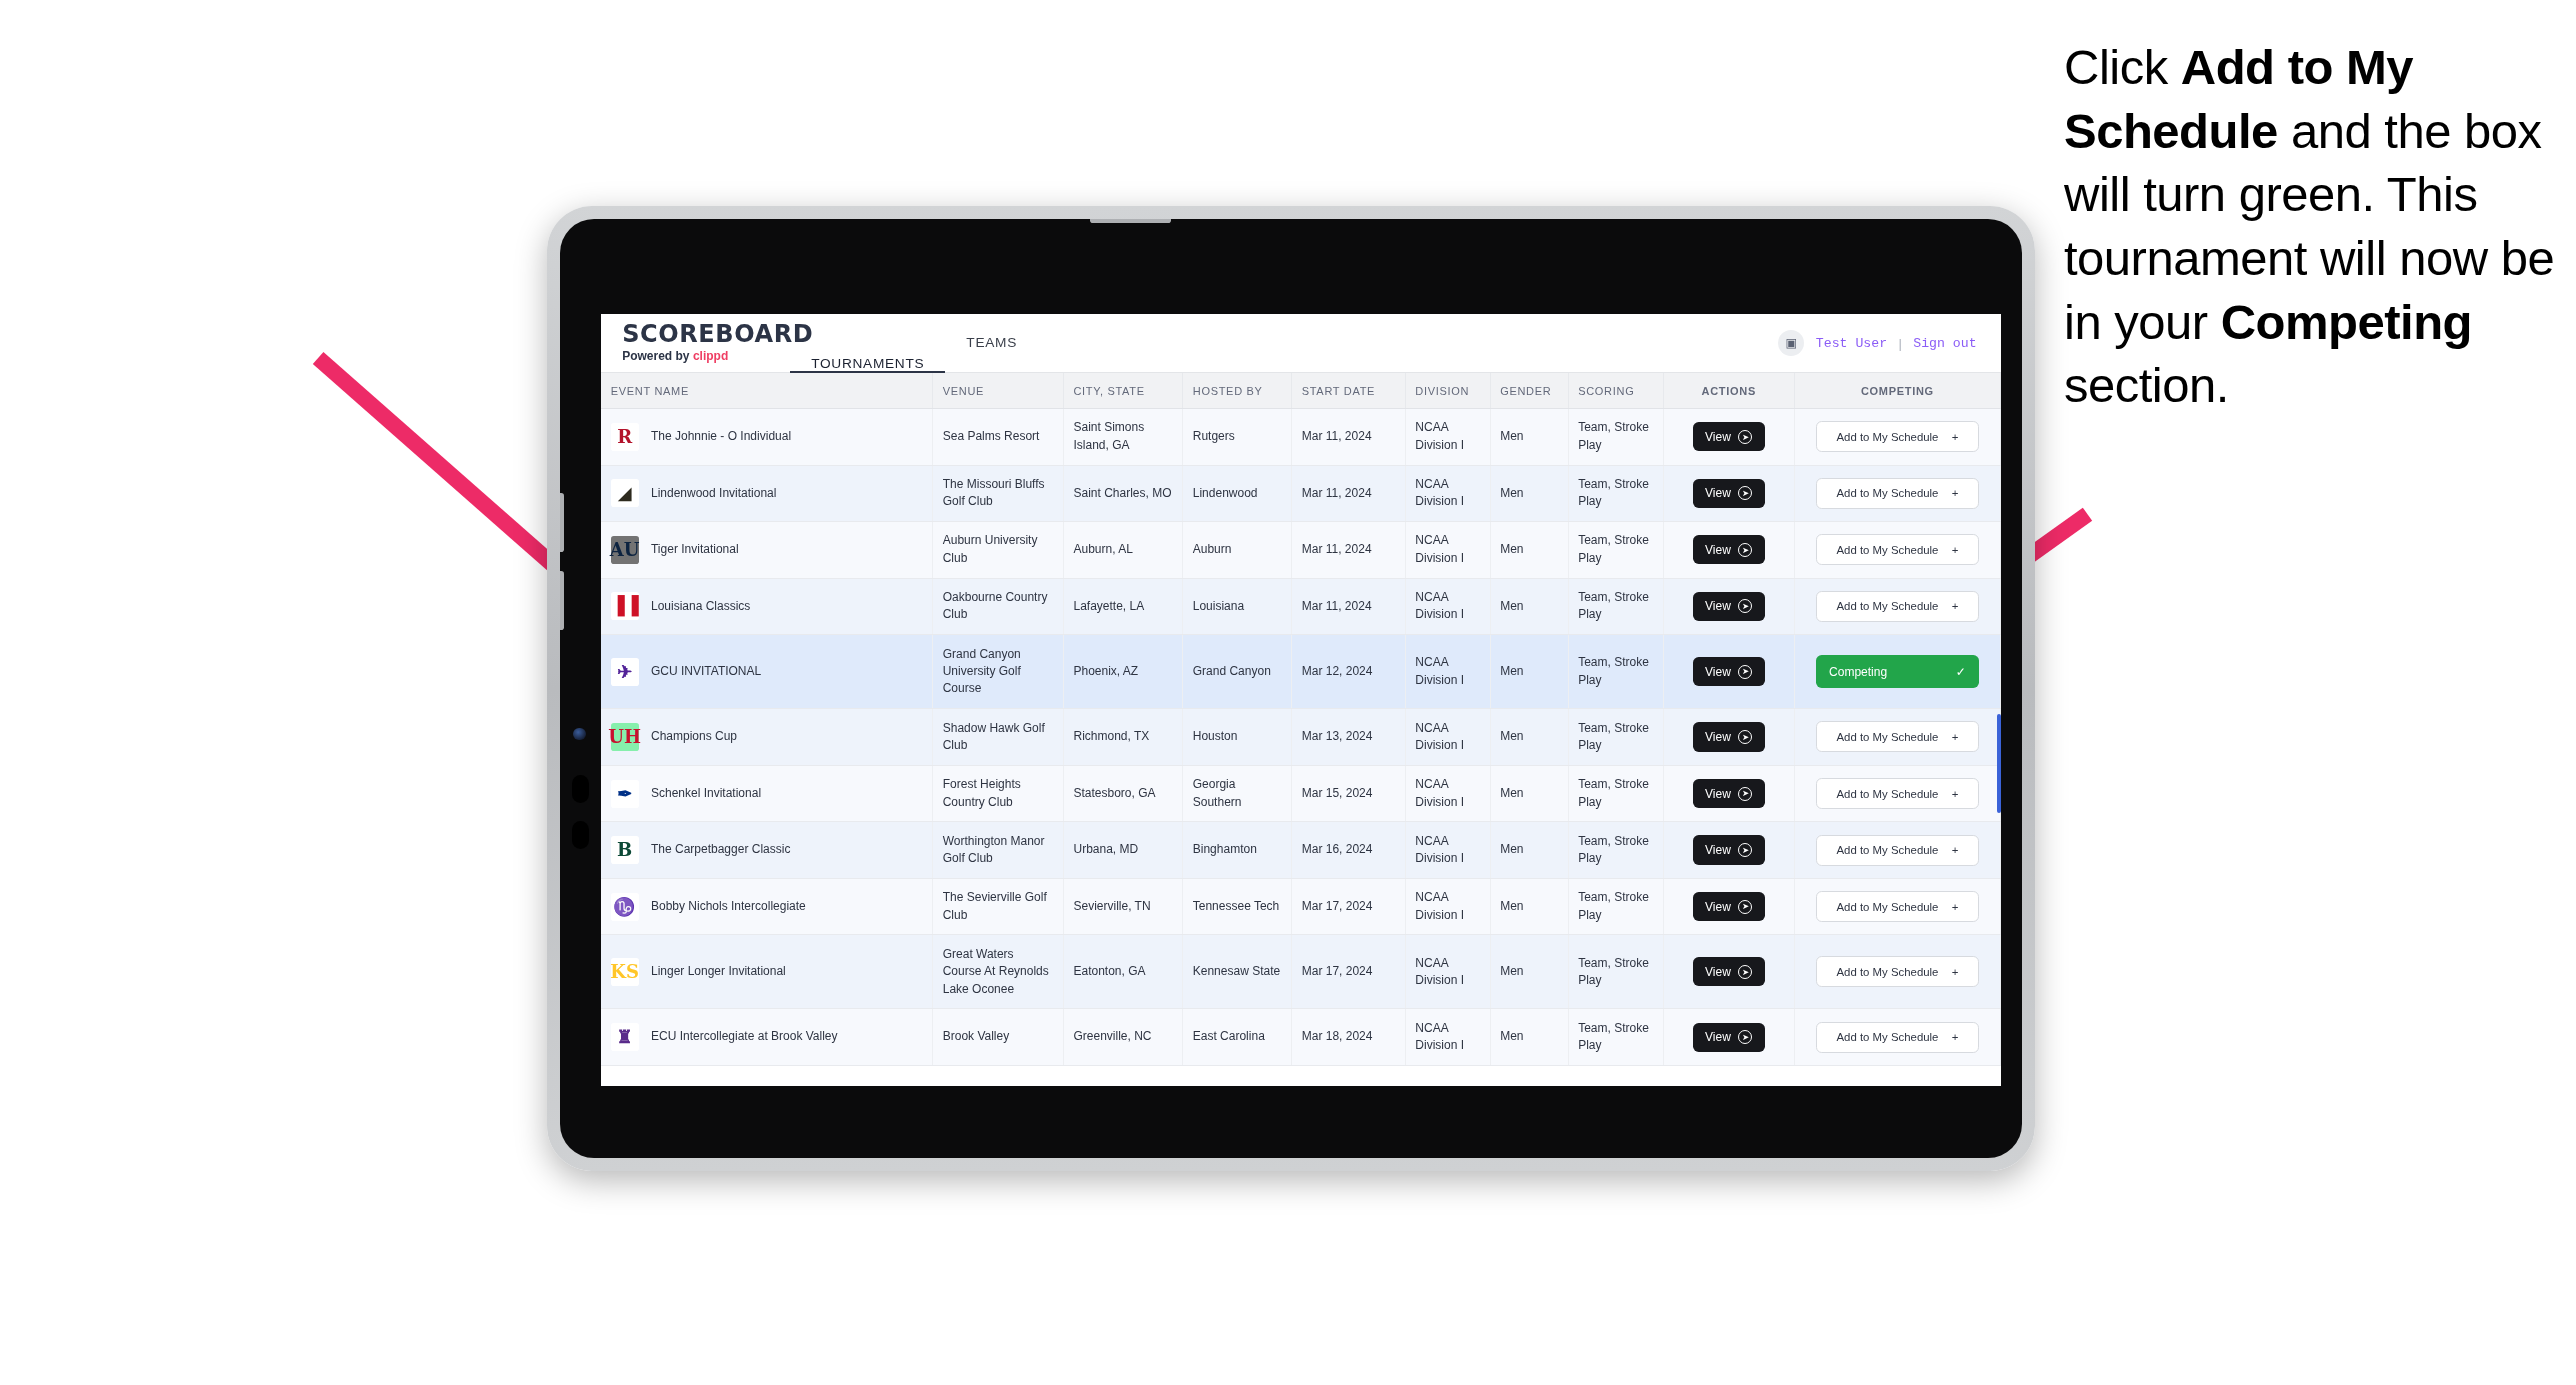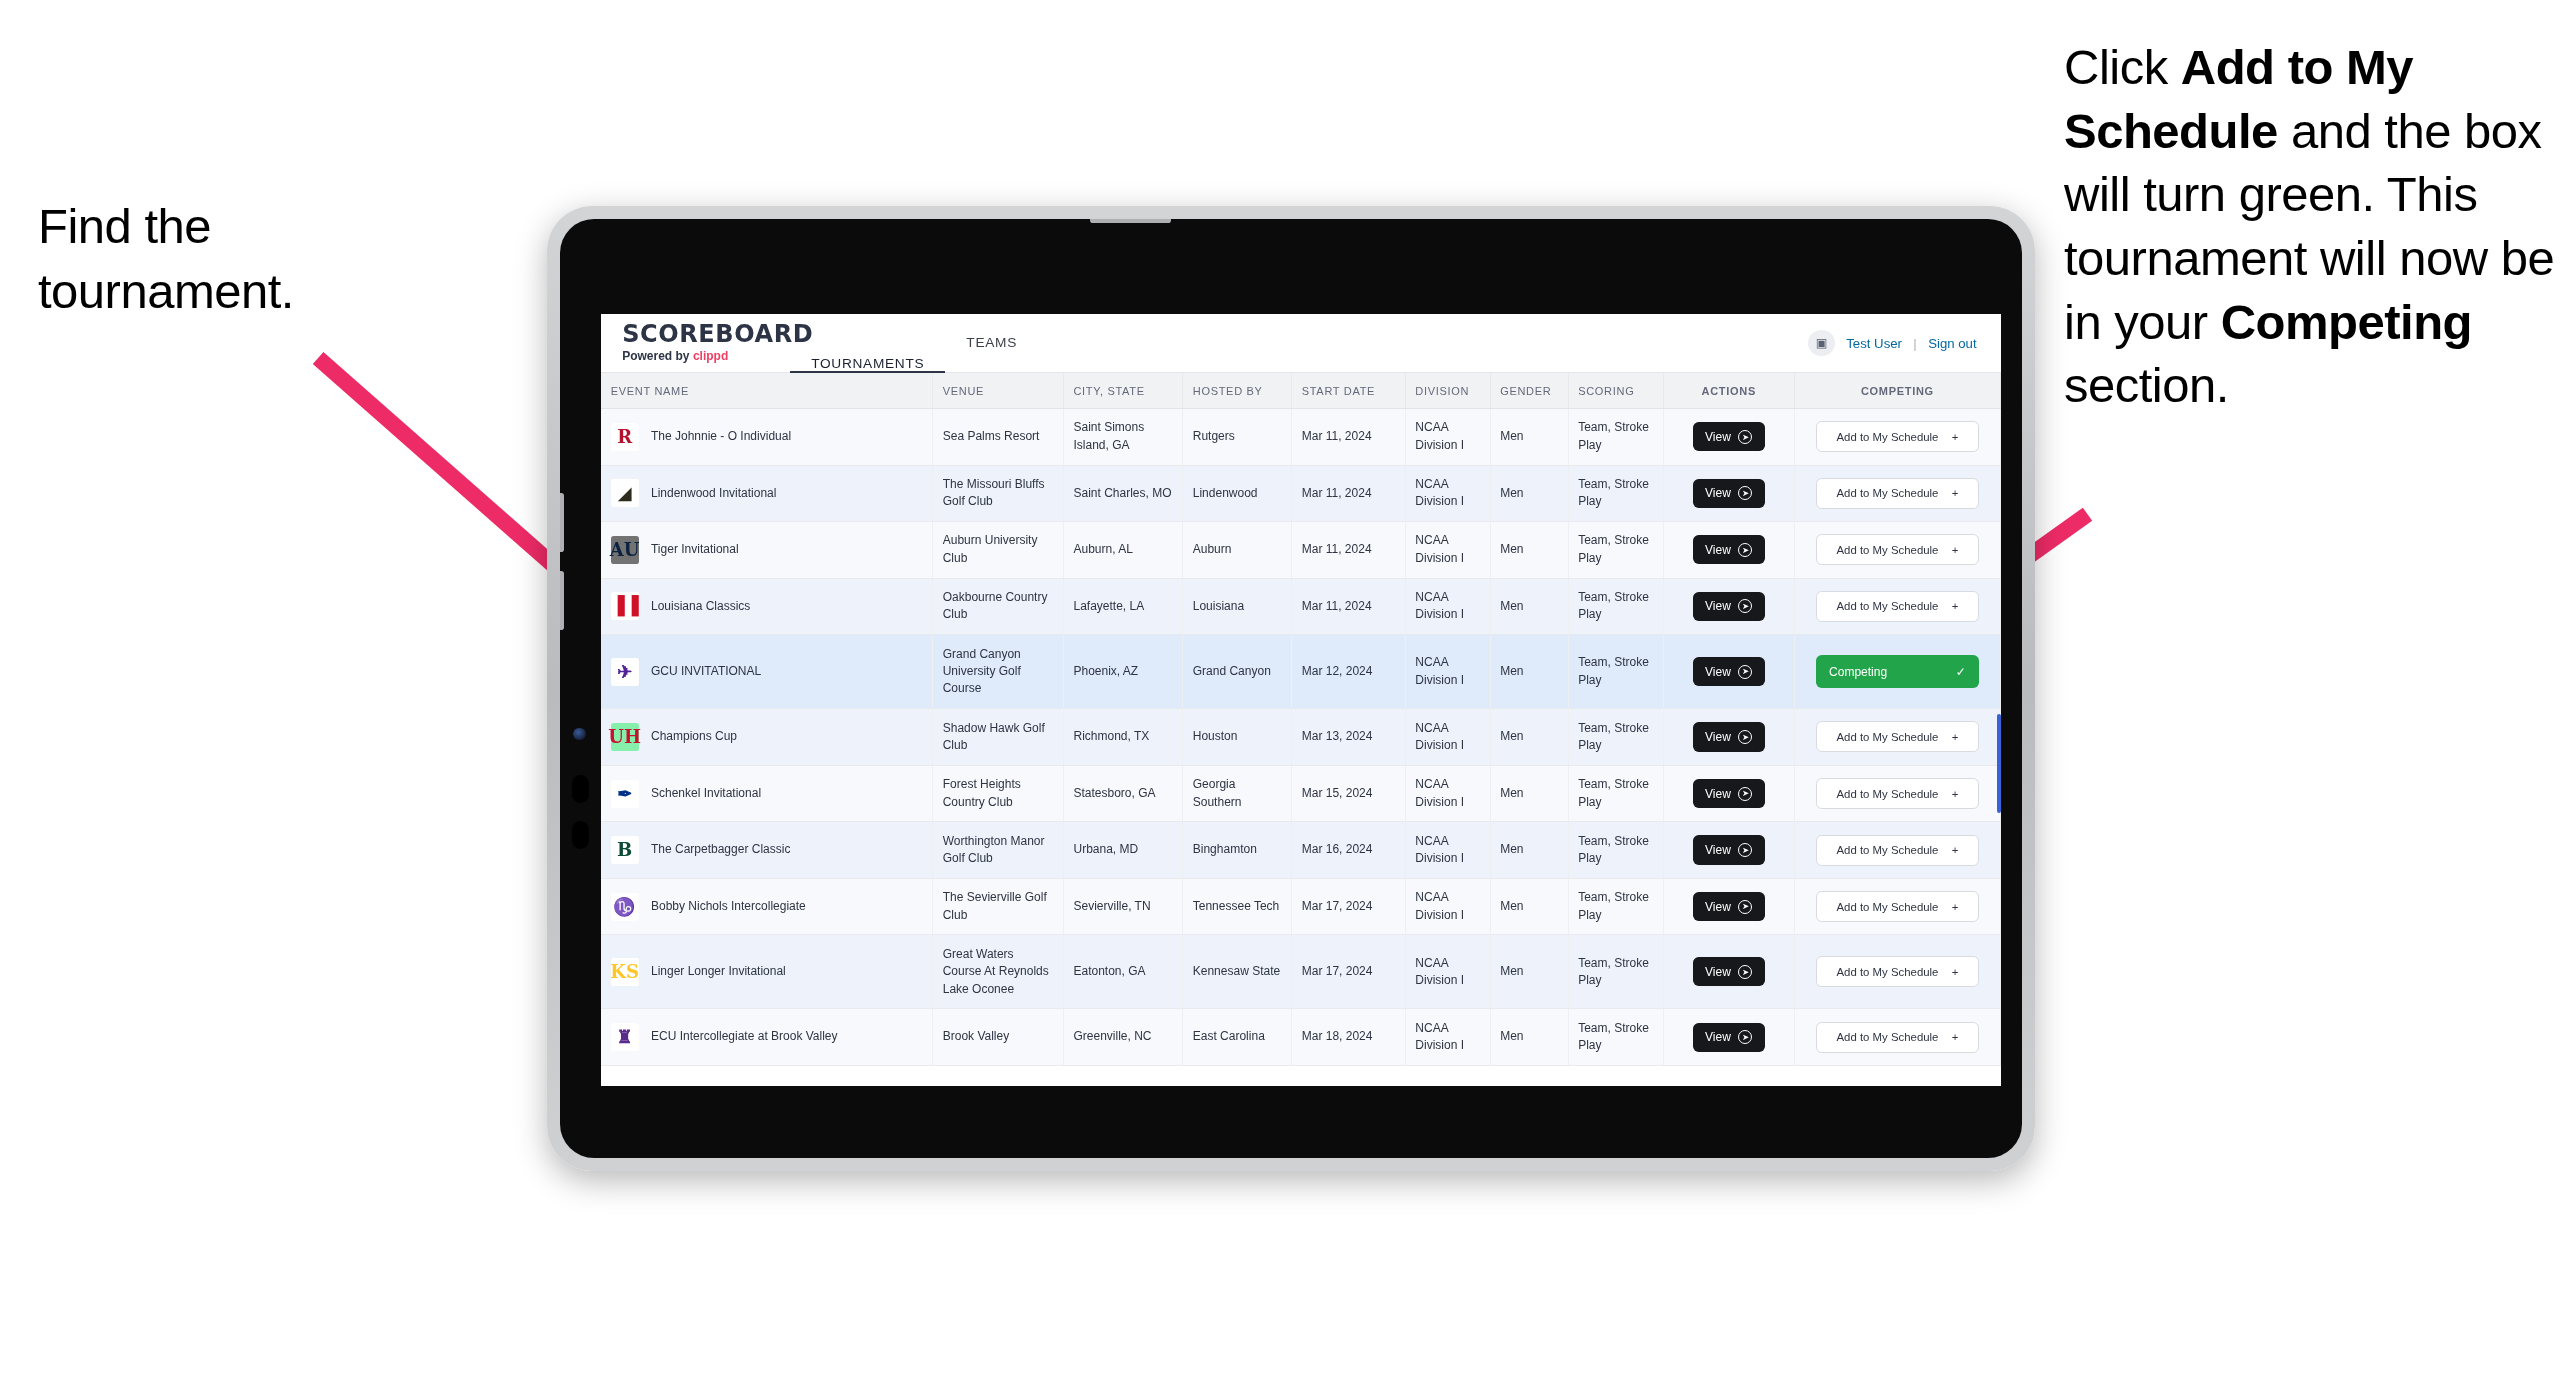--- a/index.html
+++ b/index.html
@@ -119,21 +119,21 @@
     display: flex; align-items: center; gap: 11.4px;
     padding-right: 24.6px;
   }
   #avatar {
     width: 26.5px; height: 26.5px; border-radius: 50%;
     background: #eceef1;
     display: flex; align-items: center; justify-content: center;
     color: #5a6172; font-size: 12.3px;
   }
   #username, #signout {
-    font-size: 13.2px; color: #0369a1;
+    font-size: 13.2px; color: #8b5cf6; font-family: Liberation Mono, monospace;
   }
   #sep { color: #aeb3bd; font-size: 13.2px; }
   #signout { cursor: pointer; }
 
   
   #table-wrap { height: 713px; overflow: hidden; position: relative; }
   table { width: 100%; border-collapse: collapse; table-layout: fixed; border-radius: 21px; }
   thead th {
     background: #f1f2f4;
     color: #63697a;
@@ -217,21 +217,20 @@
     position: absolute; right: 0; top: 341px;
     width: 4.7px; height: 99px;
     background: #3b63d8; border-radius: 2.8px;
   }
 </style>
 </head>
 <body>
 
 <div id="stage">
 
-  <div class="anno" id="anno-left">Find the tournament.</div>
 
   <div class="anno" id="anno-right"><span>Click </span><b>Add to My Schedule</b><span> and the box will turn green. This tournament will now be in your </span><b>Competing</b><span> section.</span></div>
 
   <svg class="arrow-svg" style="left:303px; top:341px;" width="378" height="312" viewBox="0 0 400 330">
     <g>
       <line x1="16" y1="18" x2="300" y2="268" stroke="#ED2B67" stroke-width="17" stroke-linecap="butt"></line>
       <polygon points="352,312 276,254 302,226" fill="#ED2B67"></polygon>
       <polygon points="352,312 262,290 288,246" fill="#ED2B67"></polygon>
     </g>
   </svg>

